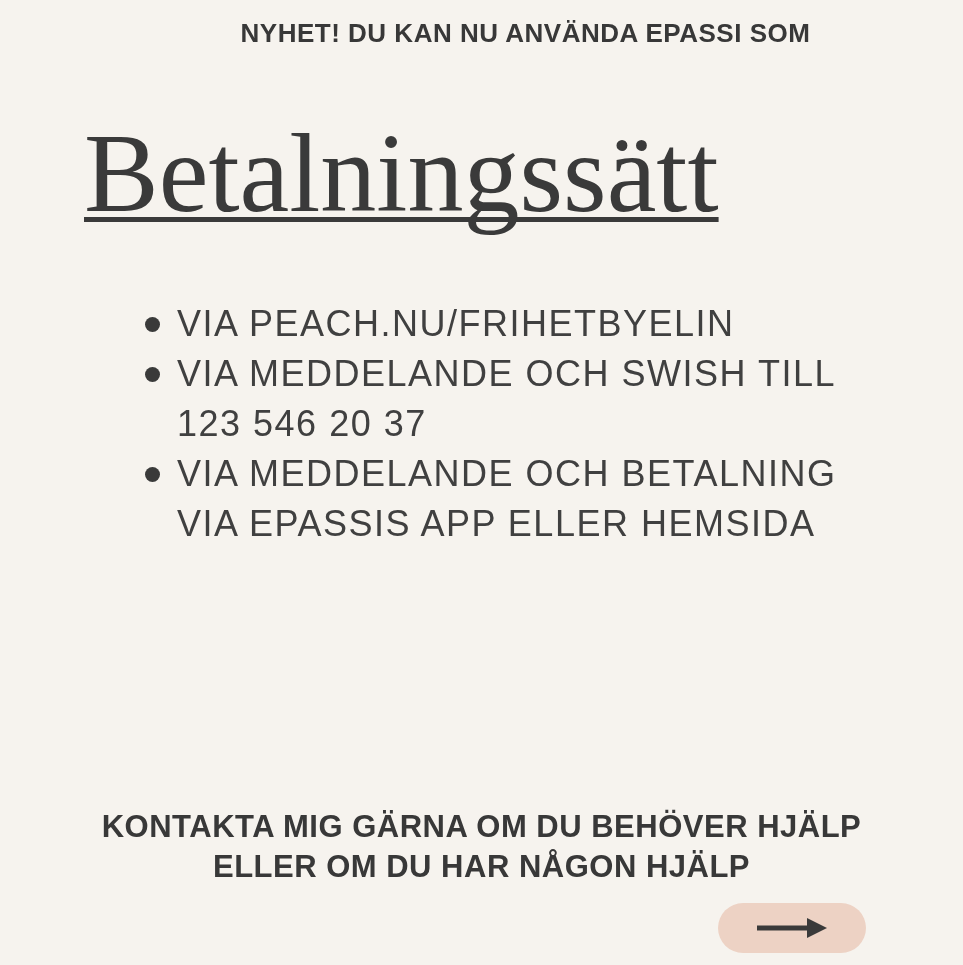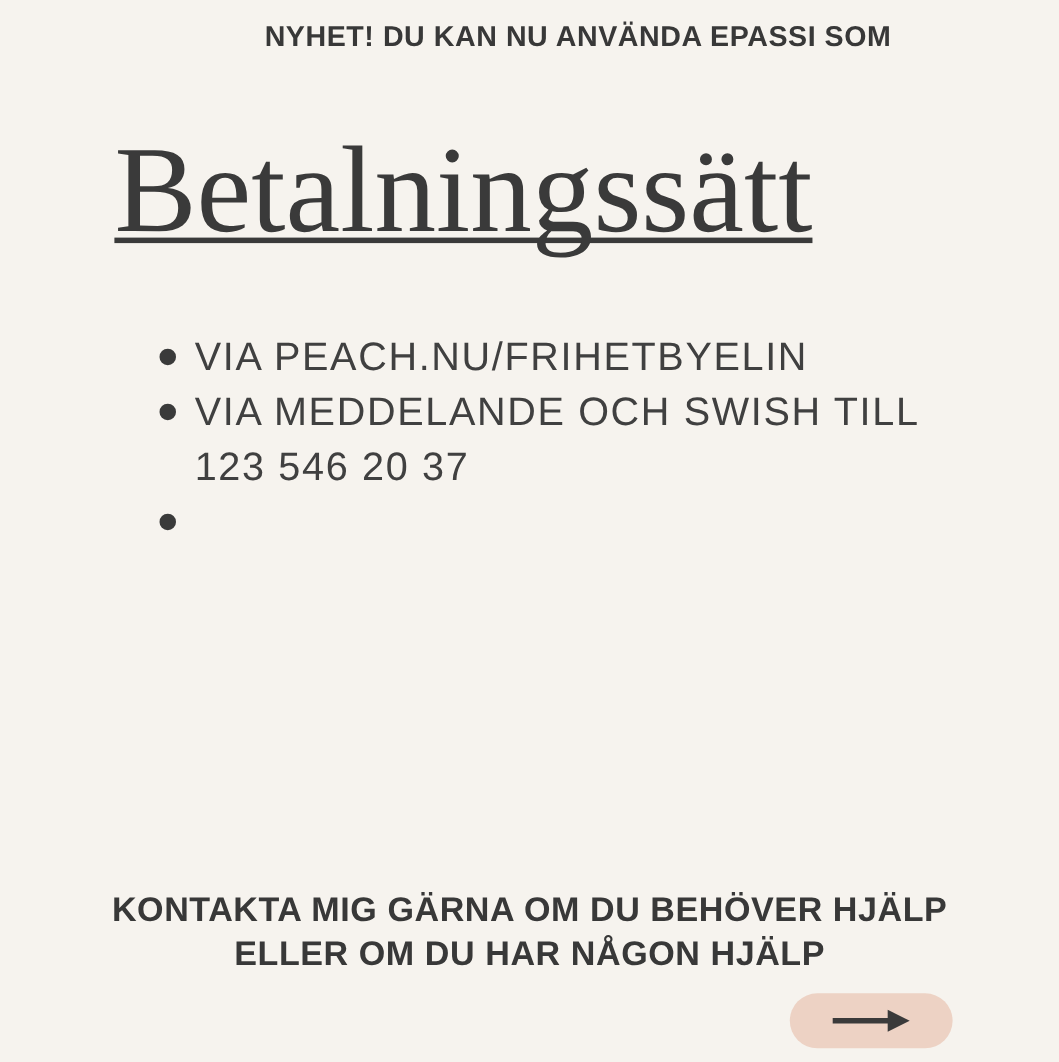--- a/index.html
+++ b/index.html
@@ -29,21 +29,21 @@
     line-height: 39px;
     letter-spacing: 0.5px;
     color: #383838;
     padding-left: 44px;
   }
 
   
   .title {
     position: absolute;
     top: 106px;
-    left: 104px;
+    left: 84px;
     font-family: "Liberation Serif", serif;
     font-weight: 400;
     font-size: 112px;
     line-height: 1.2;
     color: #3a3a3a;
     text-decoration: underline;
     text-decoration-thickness: 5px;
     text-underline-offset: 6px;
     text-decoration-skip-ink: none;
     white-space: nowrap;
@@ -124,20 +124,21 @@
     <li>
     <span class="dot"></span>
     <span class="li-text">VIA PEACH.NU/FRIHETBYELIN</span>
   </li>
     <li>
     <span class="dot"></span>
     <span class="li-text">VIA MEDDELANDE OCH SWISH TILL 123 546 20 37</span>
   </li>
     <li>
     <span class="dot"></span>
+    <span class="li-text">VIA MEDDELANDE OCH BETALNING VIA EPASSIS APP ELLER HEMSIDA</span>
   </li>
   </ul>
 
 <div class="footer-note">
     <div class="line">KONTAKTA MIG GÄRNA OM DU BEHÖVER HJÄLP</div>
     <div class="line">ELLER OM DU HAR NÅGON HJÄLP</div>
   </div>
 
 <button class="next-btn" type="button">
   <span>

